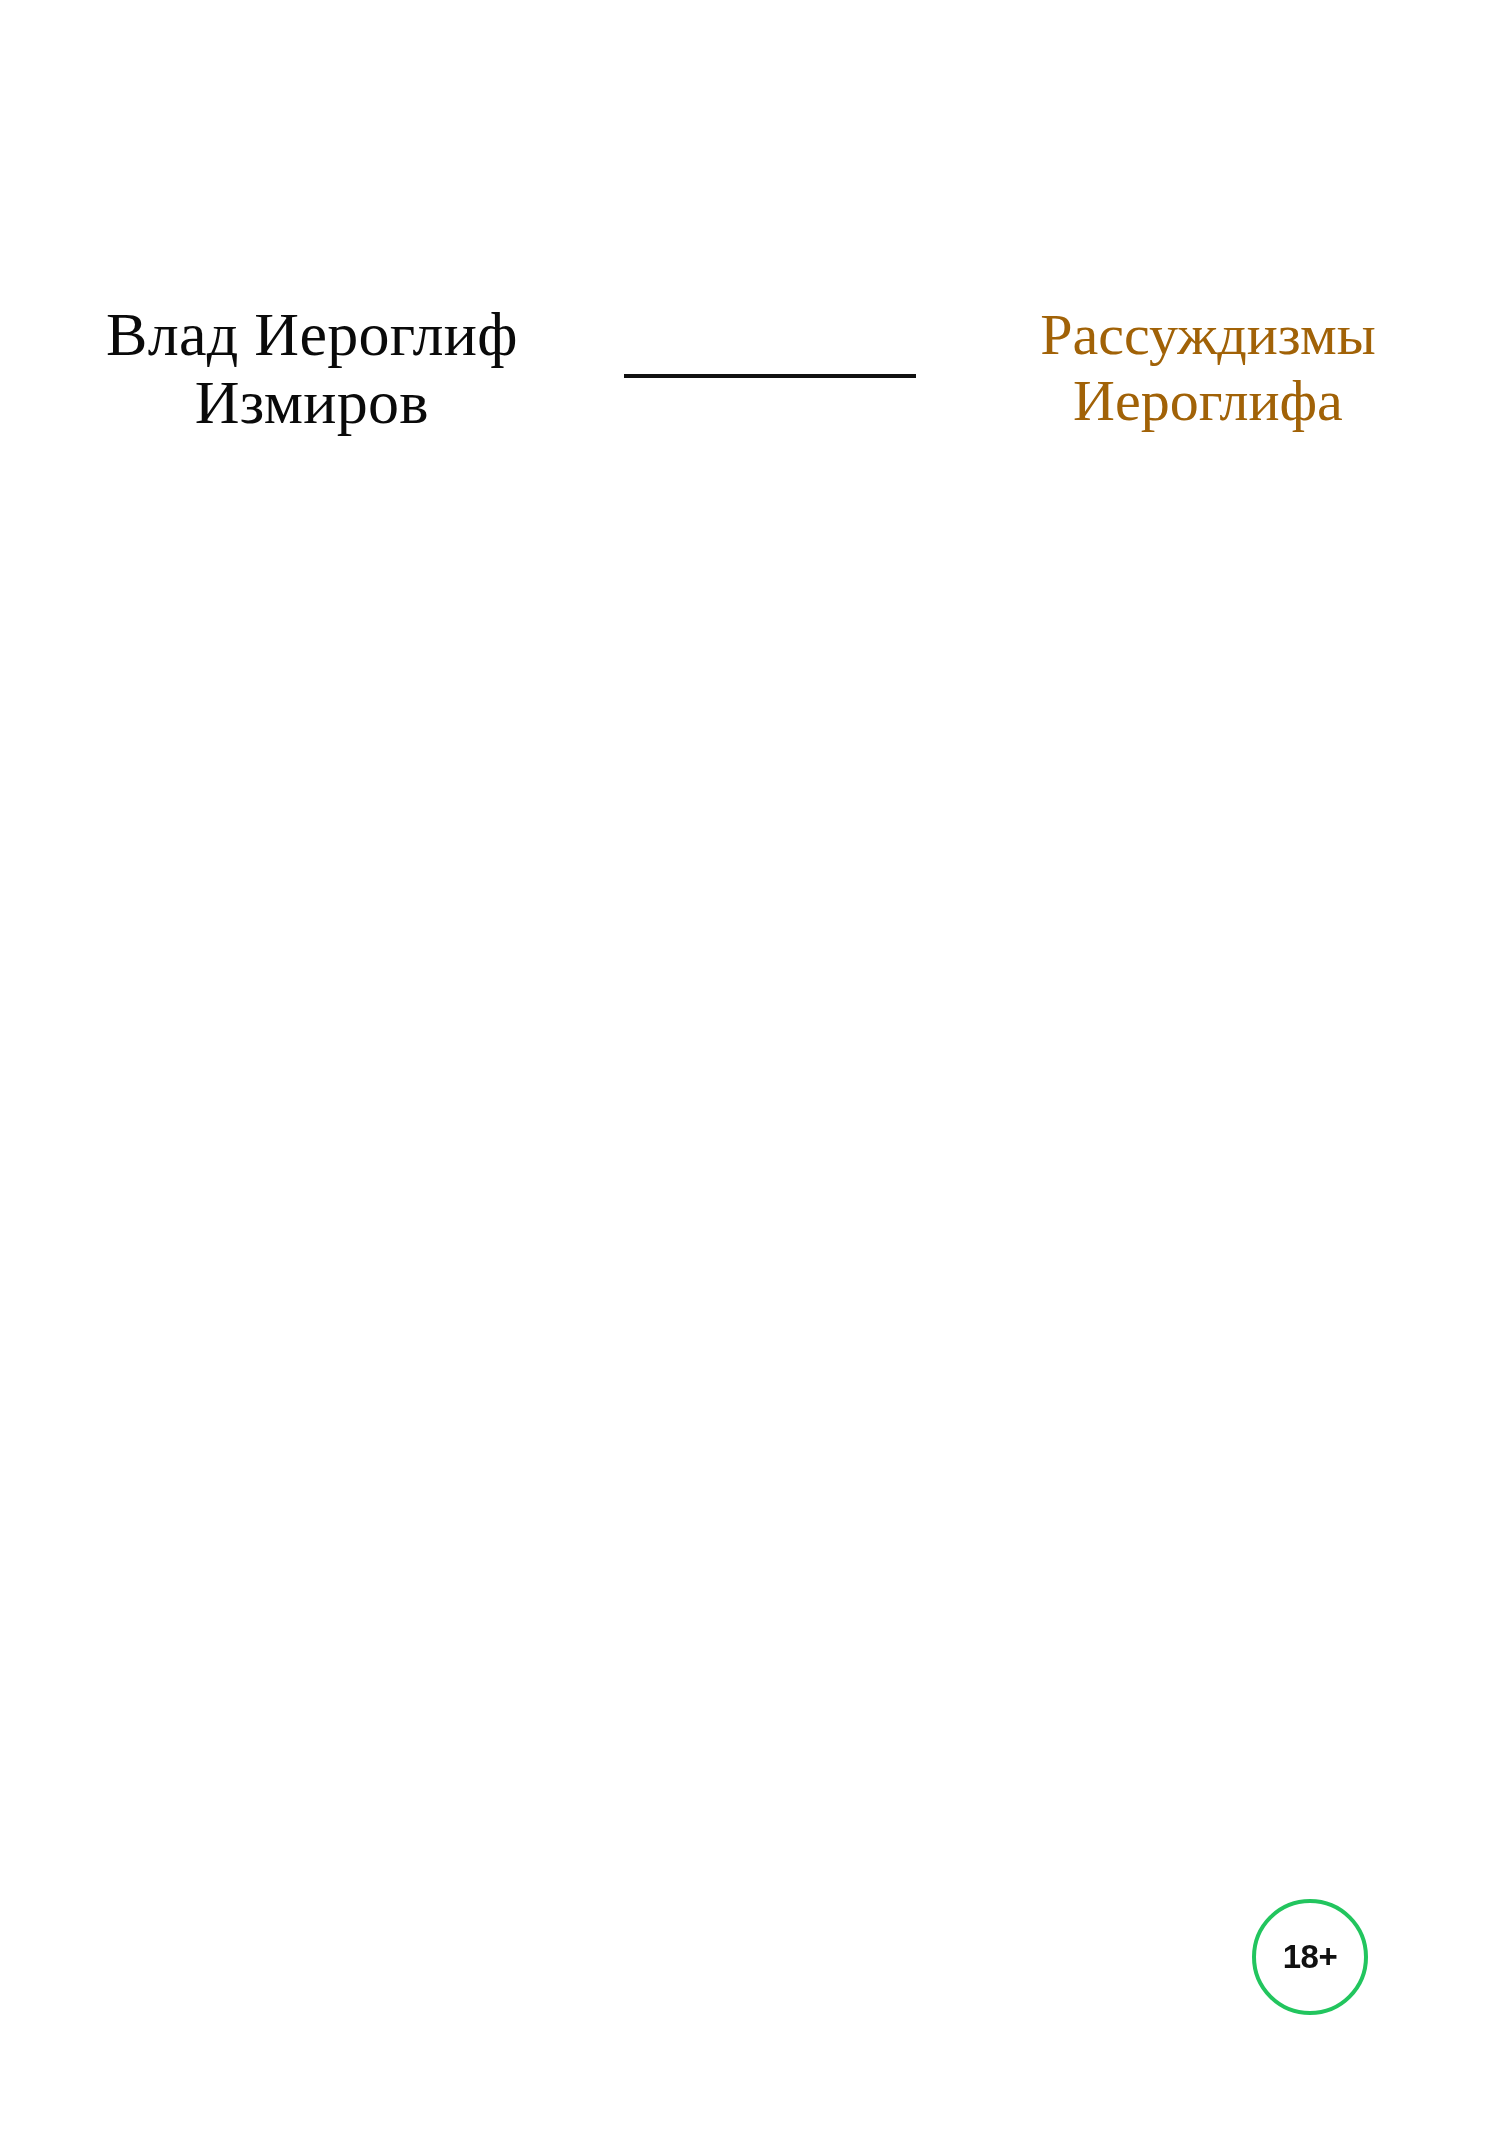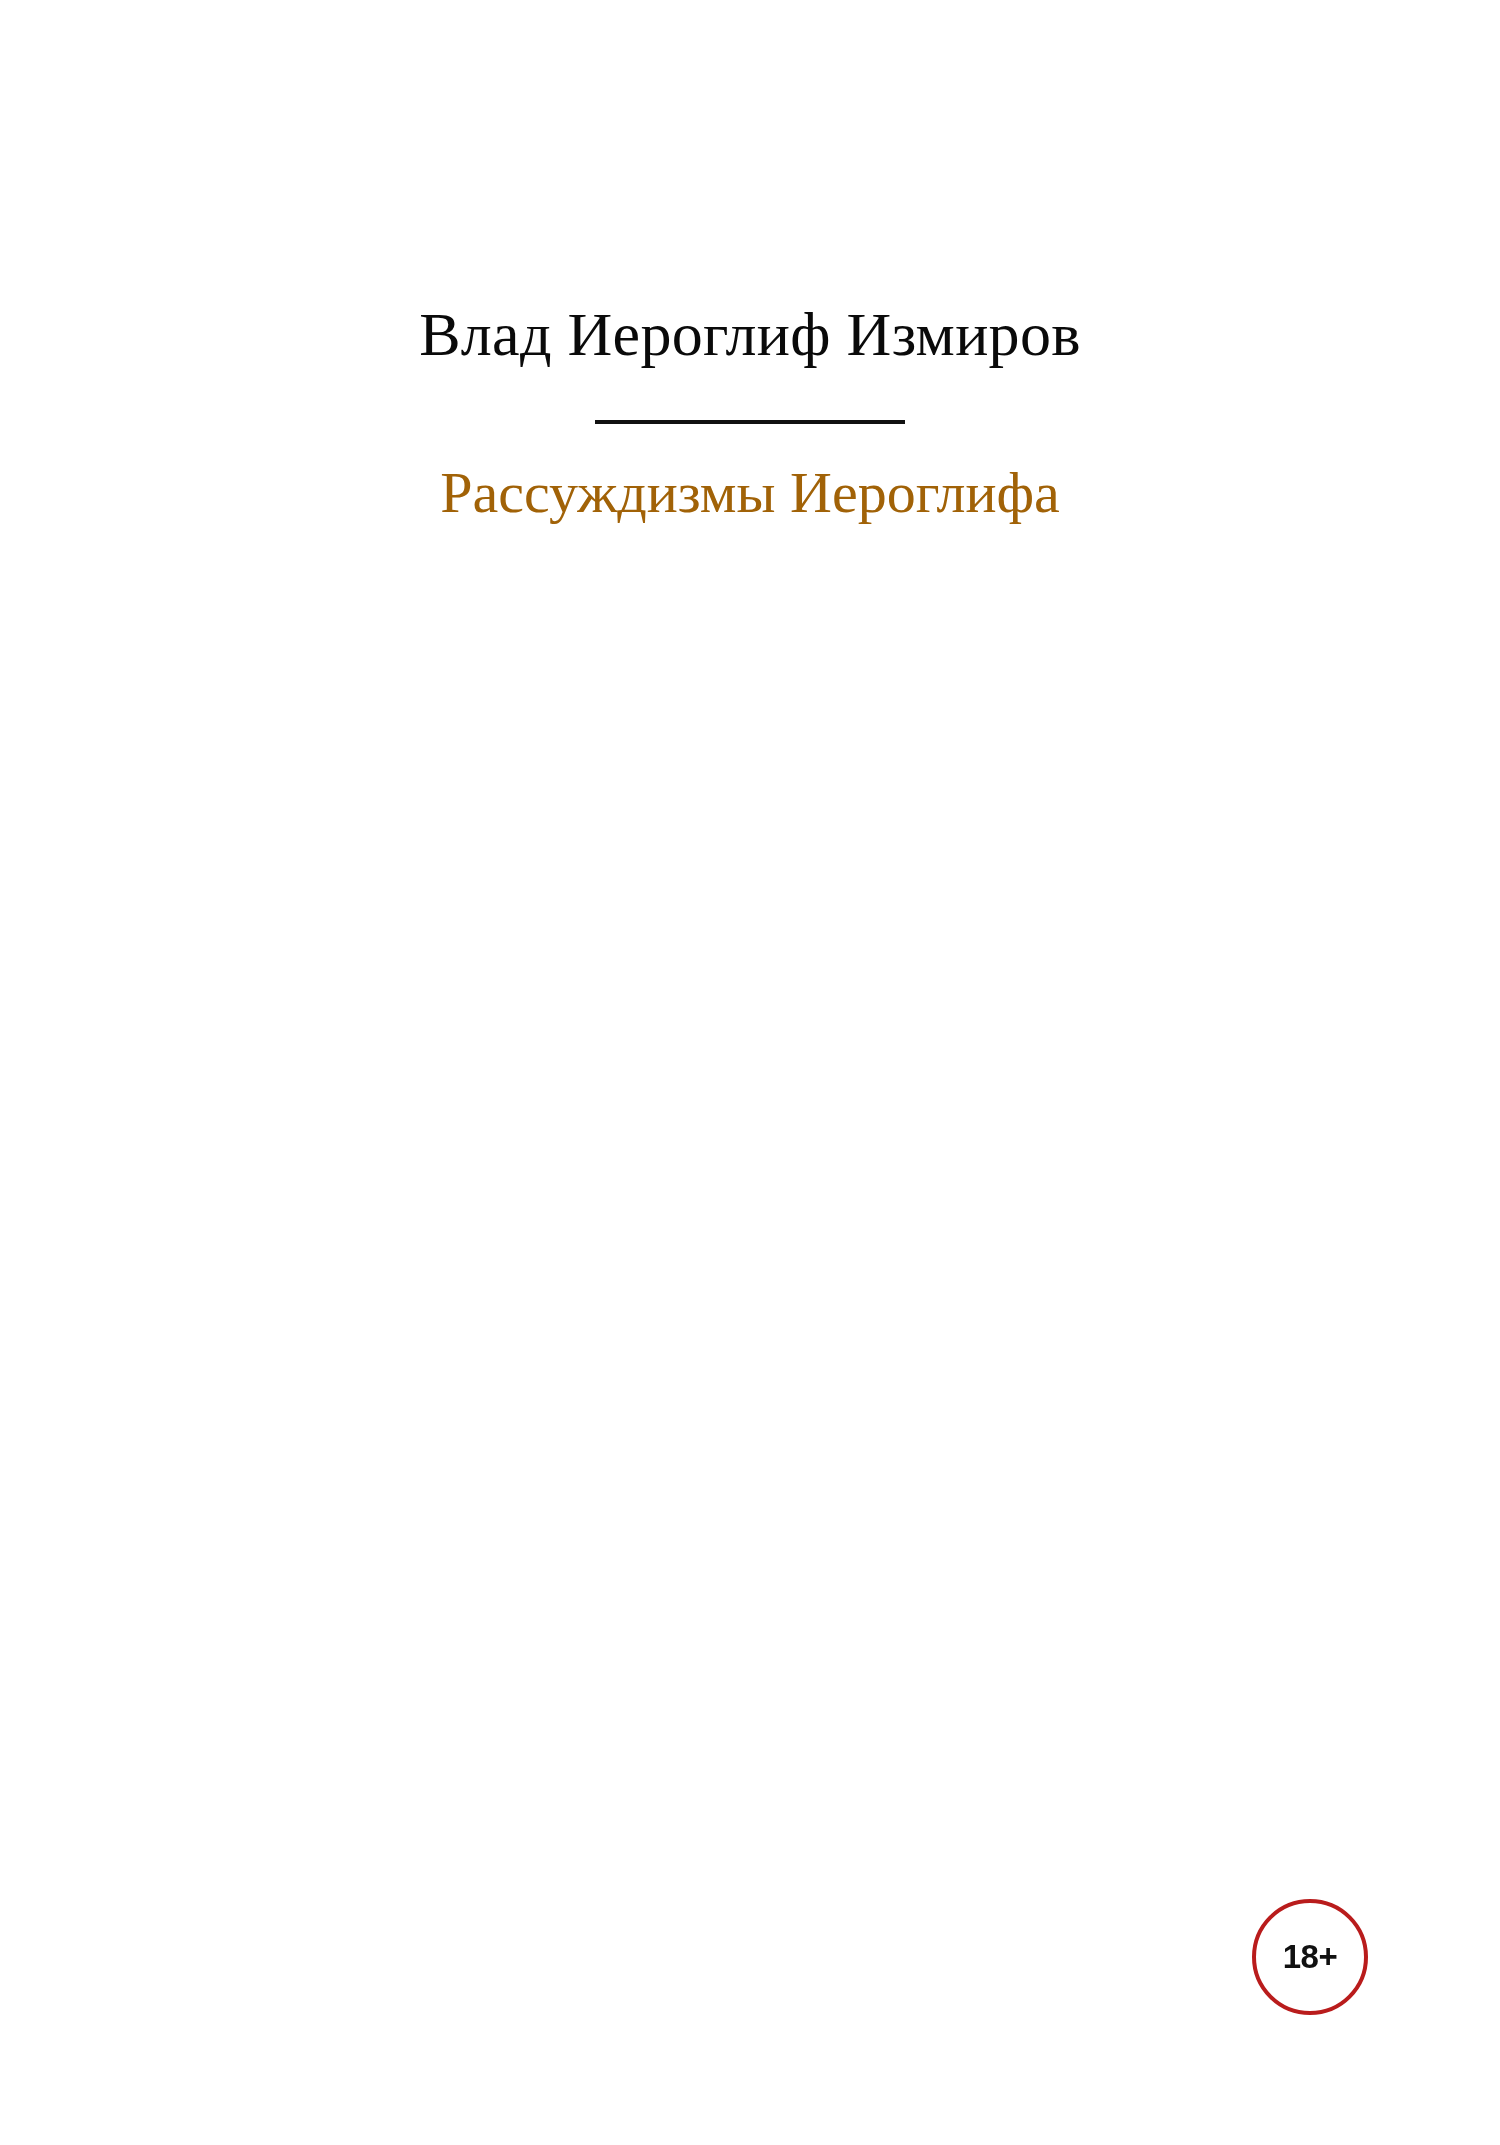--- a/index.html
+++ b/index.html
@@ -16,21 +16,21 @@
     font-family: "Liberation Serif", "DejaVu Serif", serif;
     color: #000000;
   }
   .cover-block {
     position: absolute;
     left: 0;
     top: 0;
     width: 1500px;
     padding-top: 300px;
     display: flex;
-    flex-direction: column;
+    flex-direction: row;
     align-items: center;
   }
   .author {
     font-size: 62px;
     line-height: 1.1;
     font-weight: 400;
     letter-spacing: 0.3px;
     text-align: center;
     color: #0a0a0a;
   }
@@ -47,21 +47,21 @@
     font-weight: 400;
     text-align: center;
     color: #a16207;
   }
   .age-badge {
     position: absolute;
     right: 132px;
     bottom: 130px;
     width: 116px;
     height: 116px;
-    border: 4px solid #b91c1c;
+    border: 4px solid #22c55e;
     border-radius: 50%;
     display: flex;
     align-items: center;
     justify-content: center;
     box-sizing: border-box;
     background: #ffffff;
   }
   .age-badge span {
     font-family: "Liberation Sans", "DejaVu Sans", sans-serif;
     font-size: 33px;

